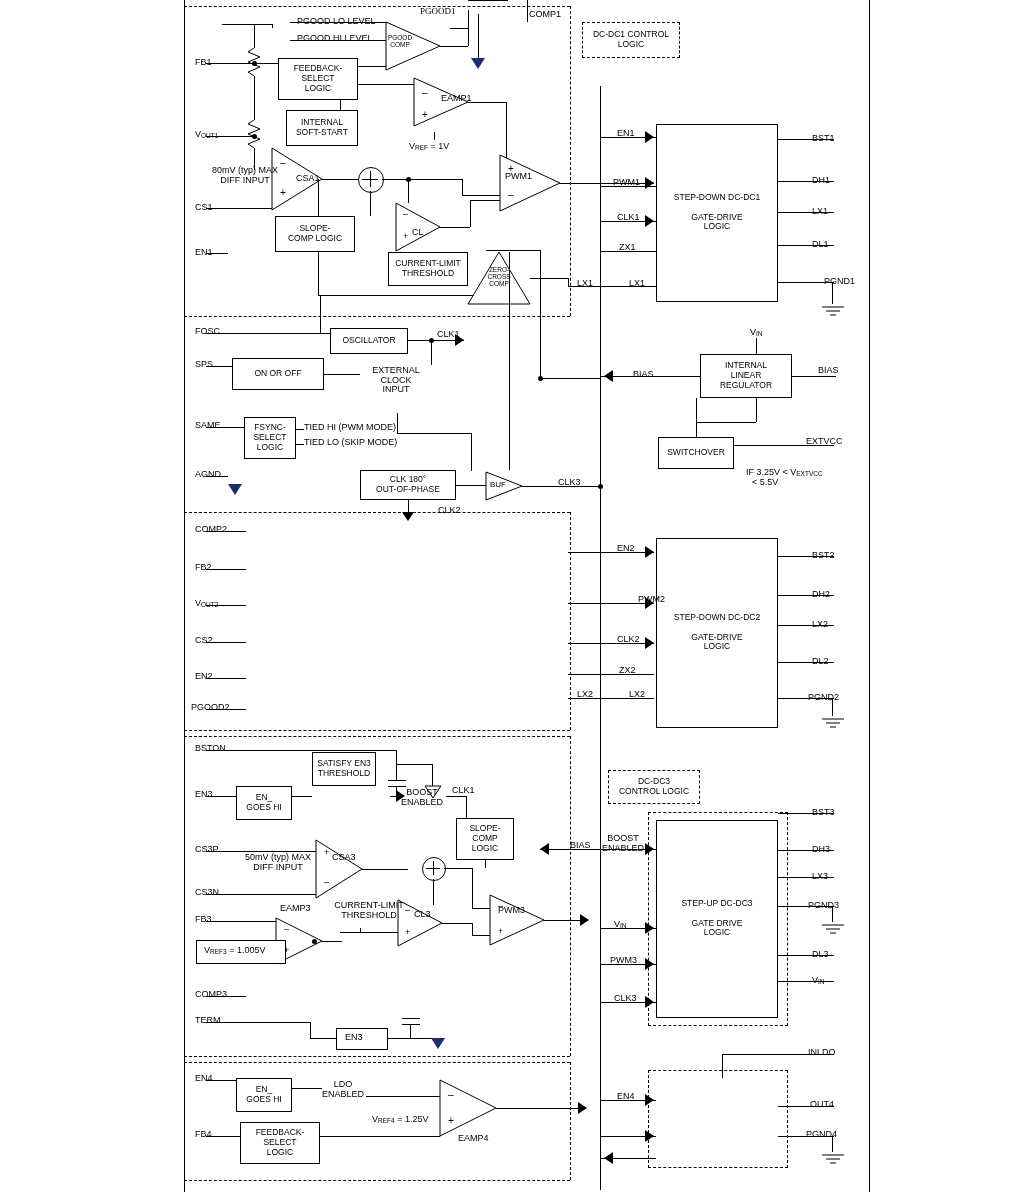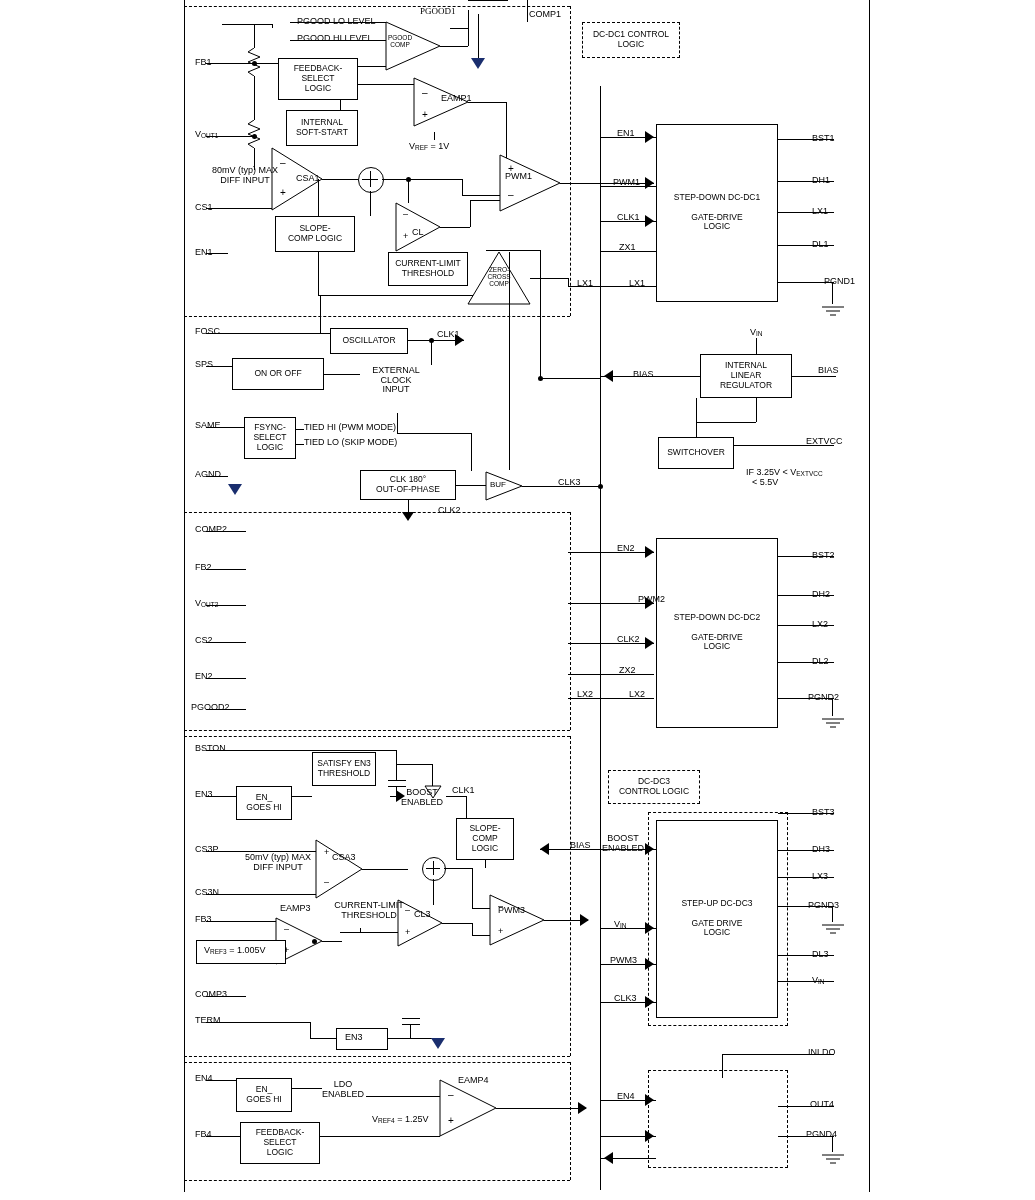--- a/index.html
+++ b/index.html
@@ -590,21 +590,21 @@
   <div class="lbl" style="left:280px;top:904px;">EAMP3</div>
   <div class="lbl" style="left:414px;top:910px;">CL3</div>
   <div class="lbl" style="left:498px;top:906px;">PWM3</div>
   <div class="lbl" style="left:204px;top:946px;"><span>V</span><span class="sub">REF3</span><span> = 1.005V</span></div>
   <div class="lbl" style="left:614px;top:920px;"><span>V</span><span class="sub">IN</span></div>
   <div class="lbl" style="left:610px;top:956px;">PWM3</div>
   <div class="lbl" style="left:614px;top:994px;">CLK3</div>
   <div class="lbl" style="left:345px;top:1033px;">EN3</div>
   <div class="lbl c" style="left:320px;top:1080px;width:46px;">LDO
 ENABLED</div>
-  <div class="lbl" style="left:458px;top:1076px;">EAMP4</div>
+  <div class="lbl" style="left:458px;top:1134px;">EAMP4</div>
   <div class="lbl" style="left:372px;top:1115px;"><span>V</span><span class="sub">REF4</span><span> = 1.25V</span></div>
   <div class="lbl" style="left:617px;top:1092px;">EN4</div>
 
   <div class="tri r" style="left:645px;top:131px;"></div>
   <div class="tri r" style="left:645px;top:215px;"></div>
   <div class="tri r" style="left:645px;top:843px;"></div>
   <div class="tri r" style="left:645px;top:922px;"></div>
   <div class="tri r" style="left:645px;top:958px;"></div>
   <div class="tri r" style="left:645px;top:996px;"></div>
   <div class="tri r" style="left:645px;top:546px;"></div>

